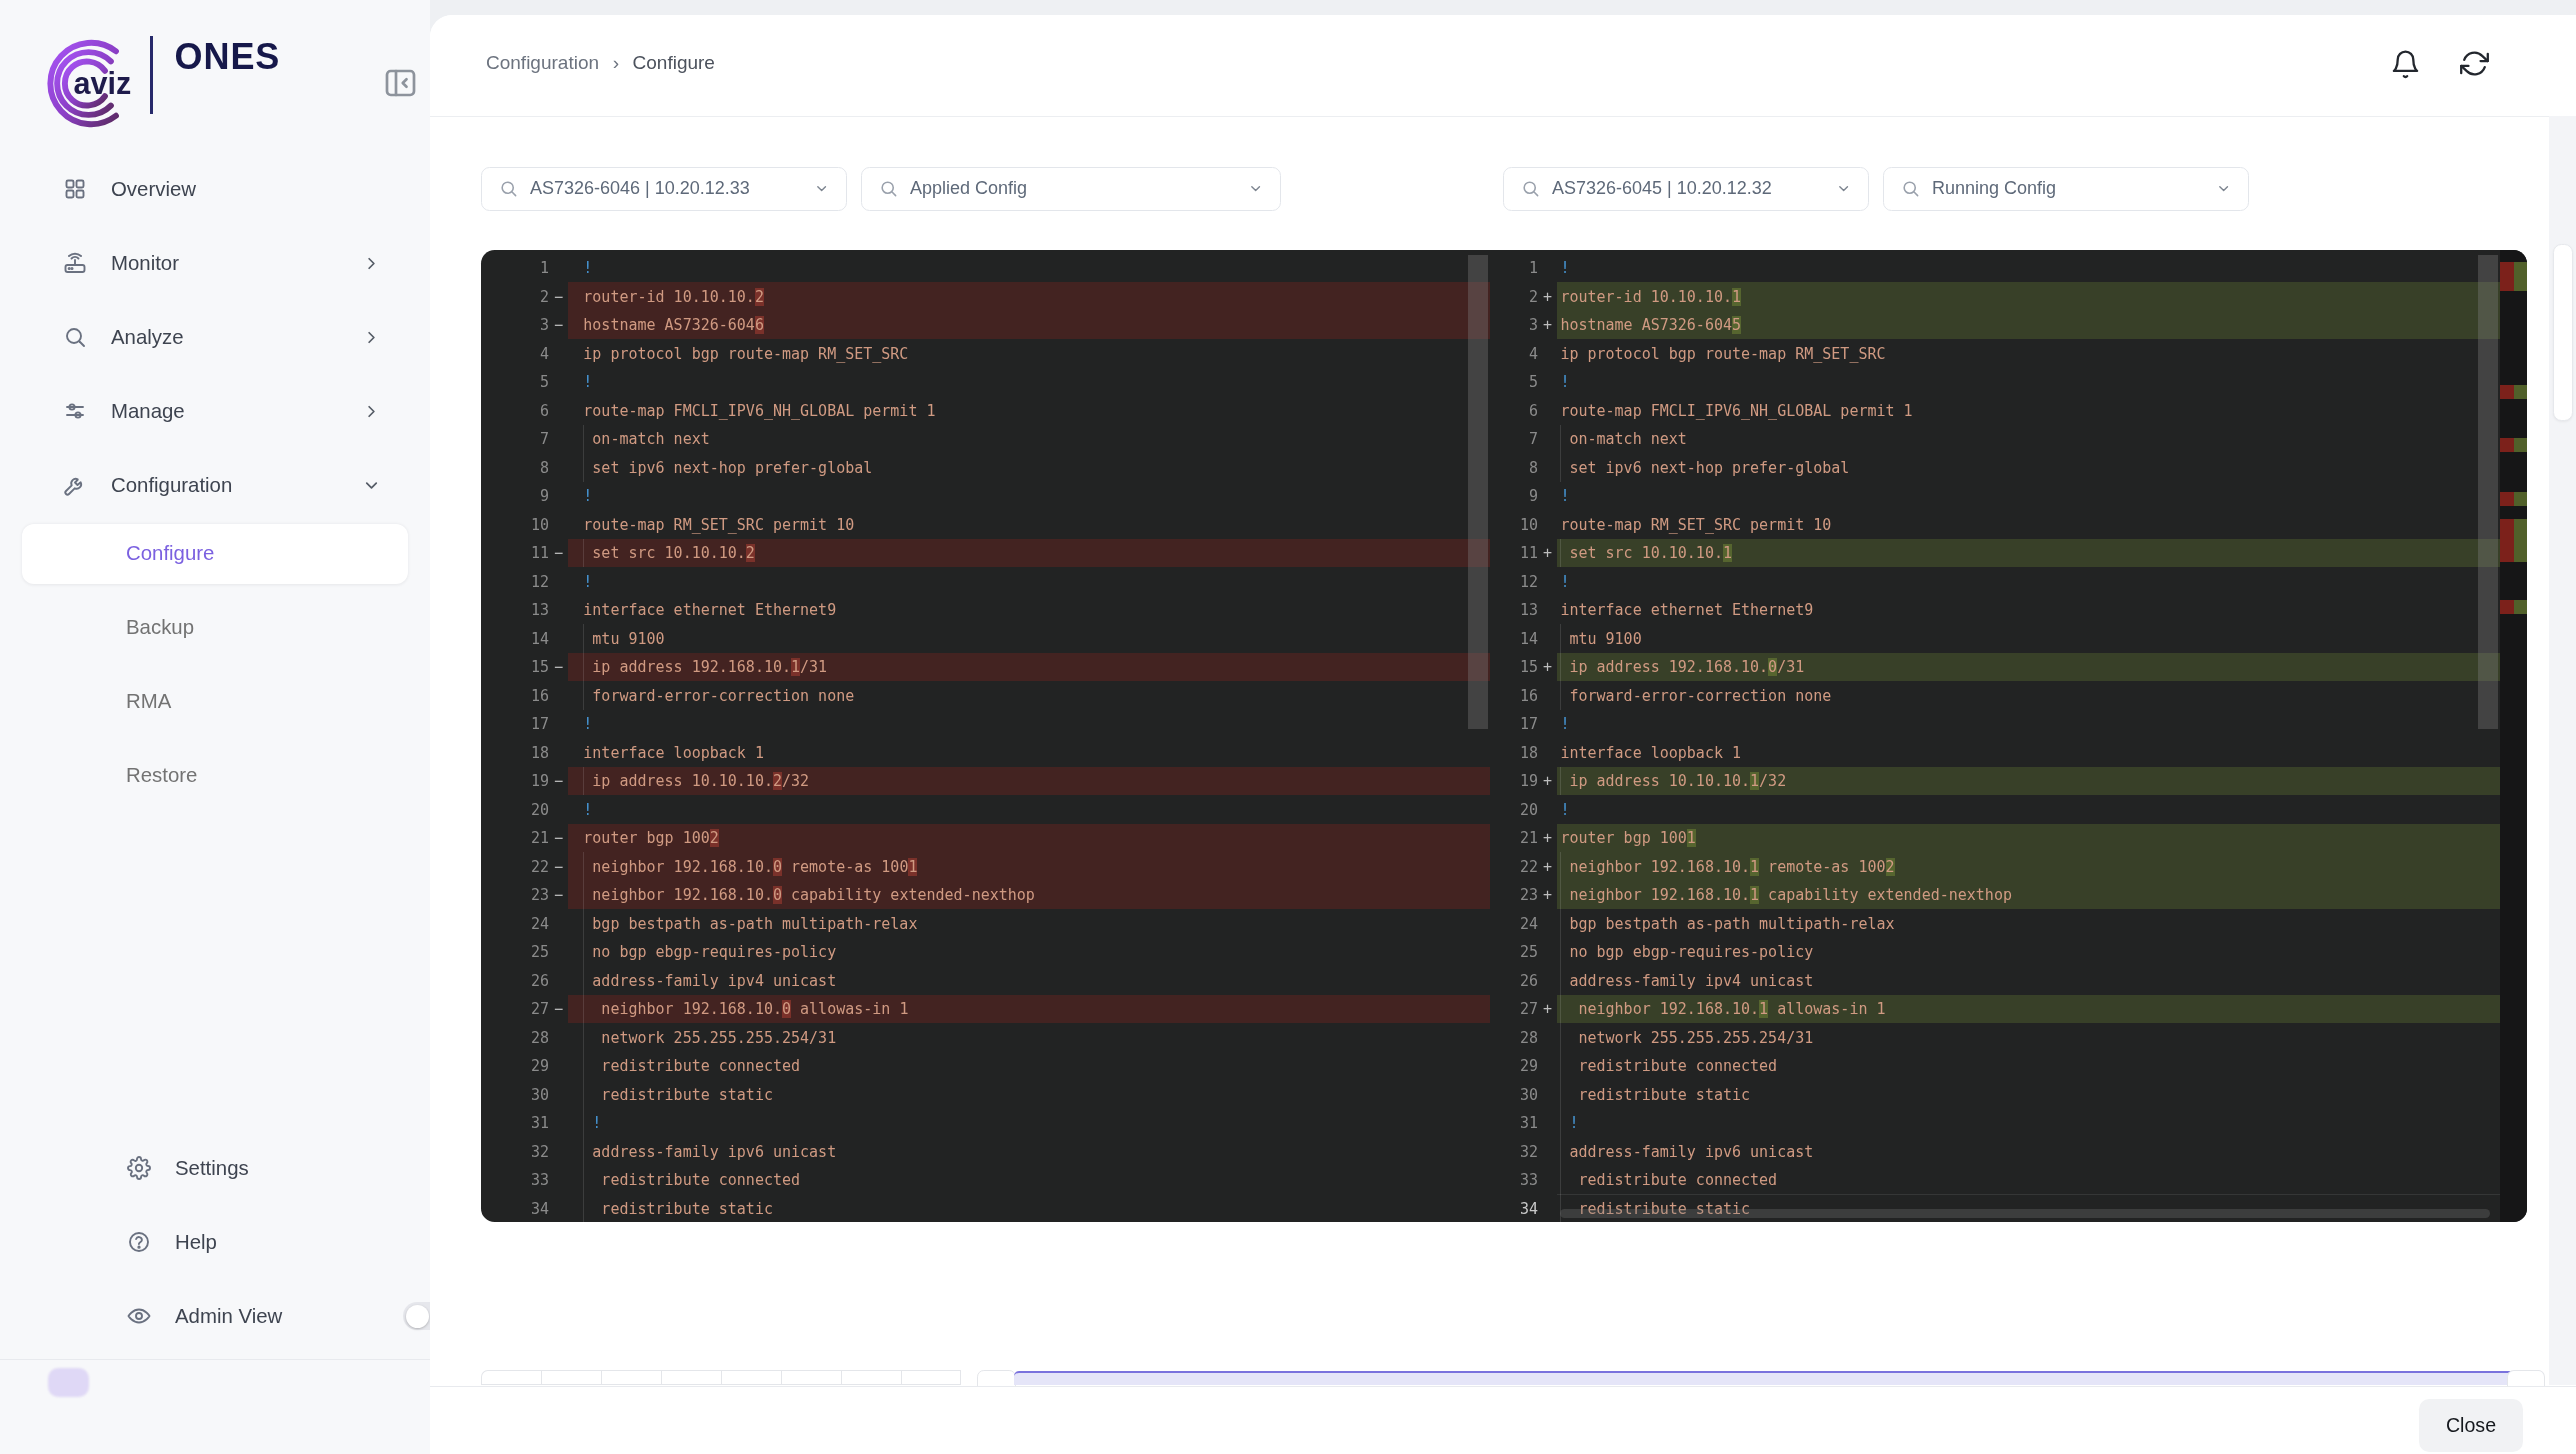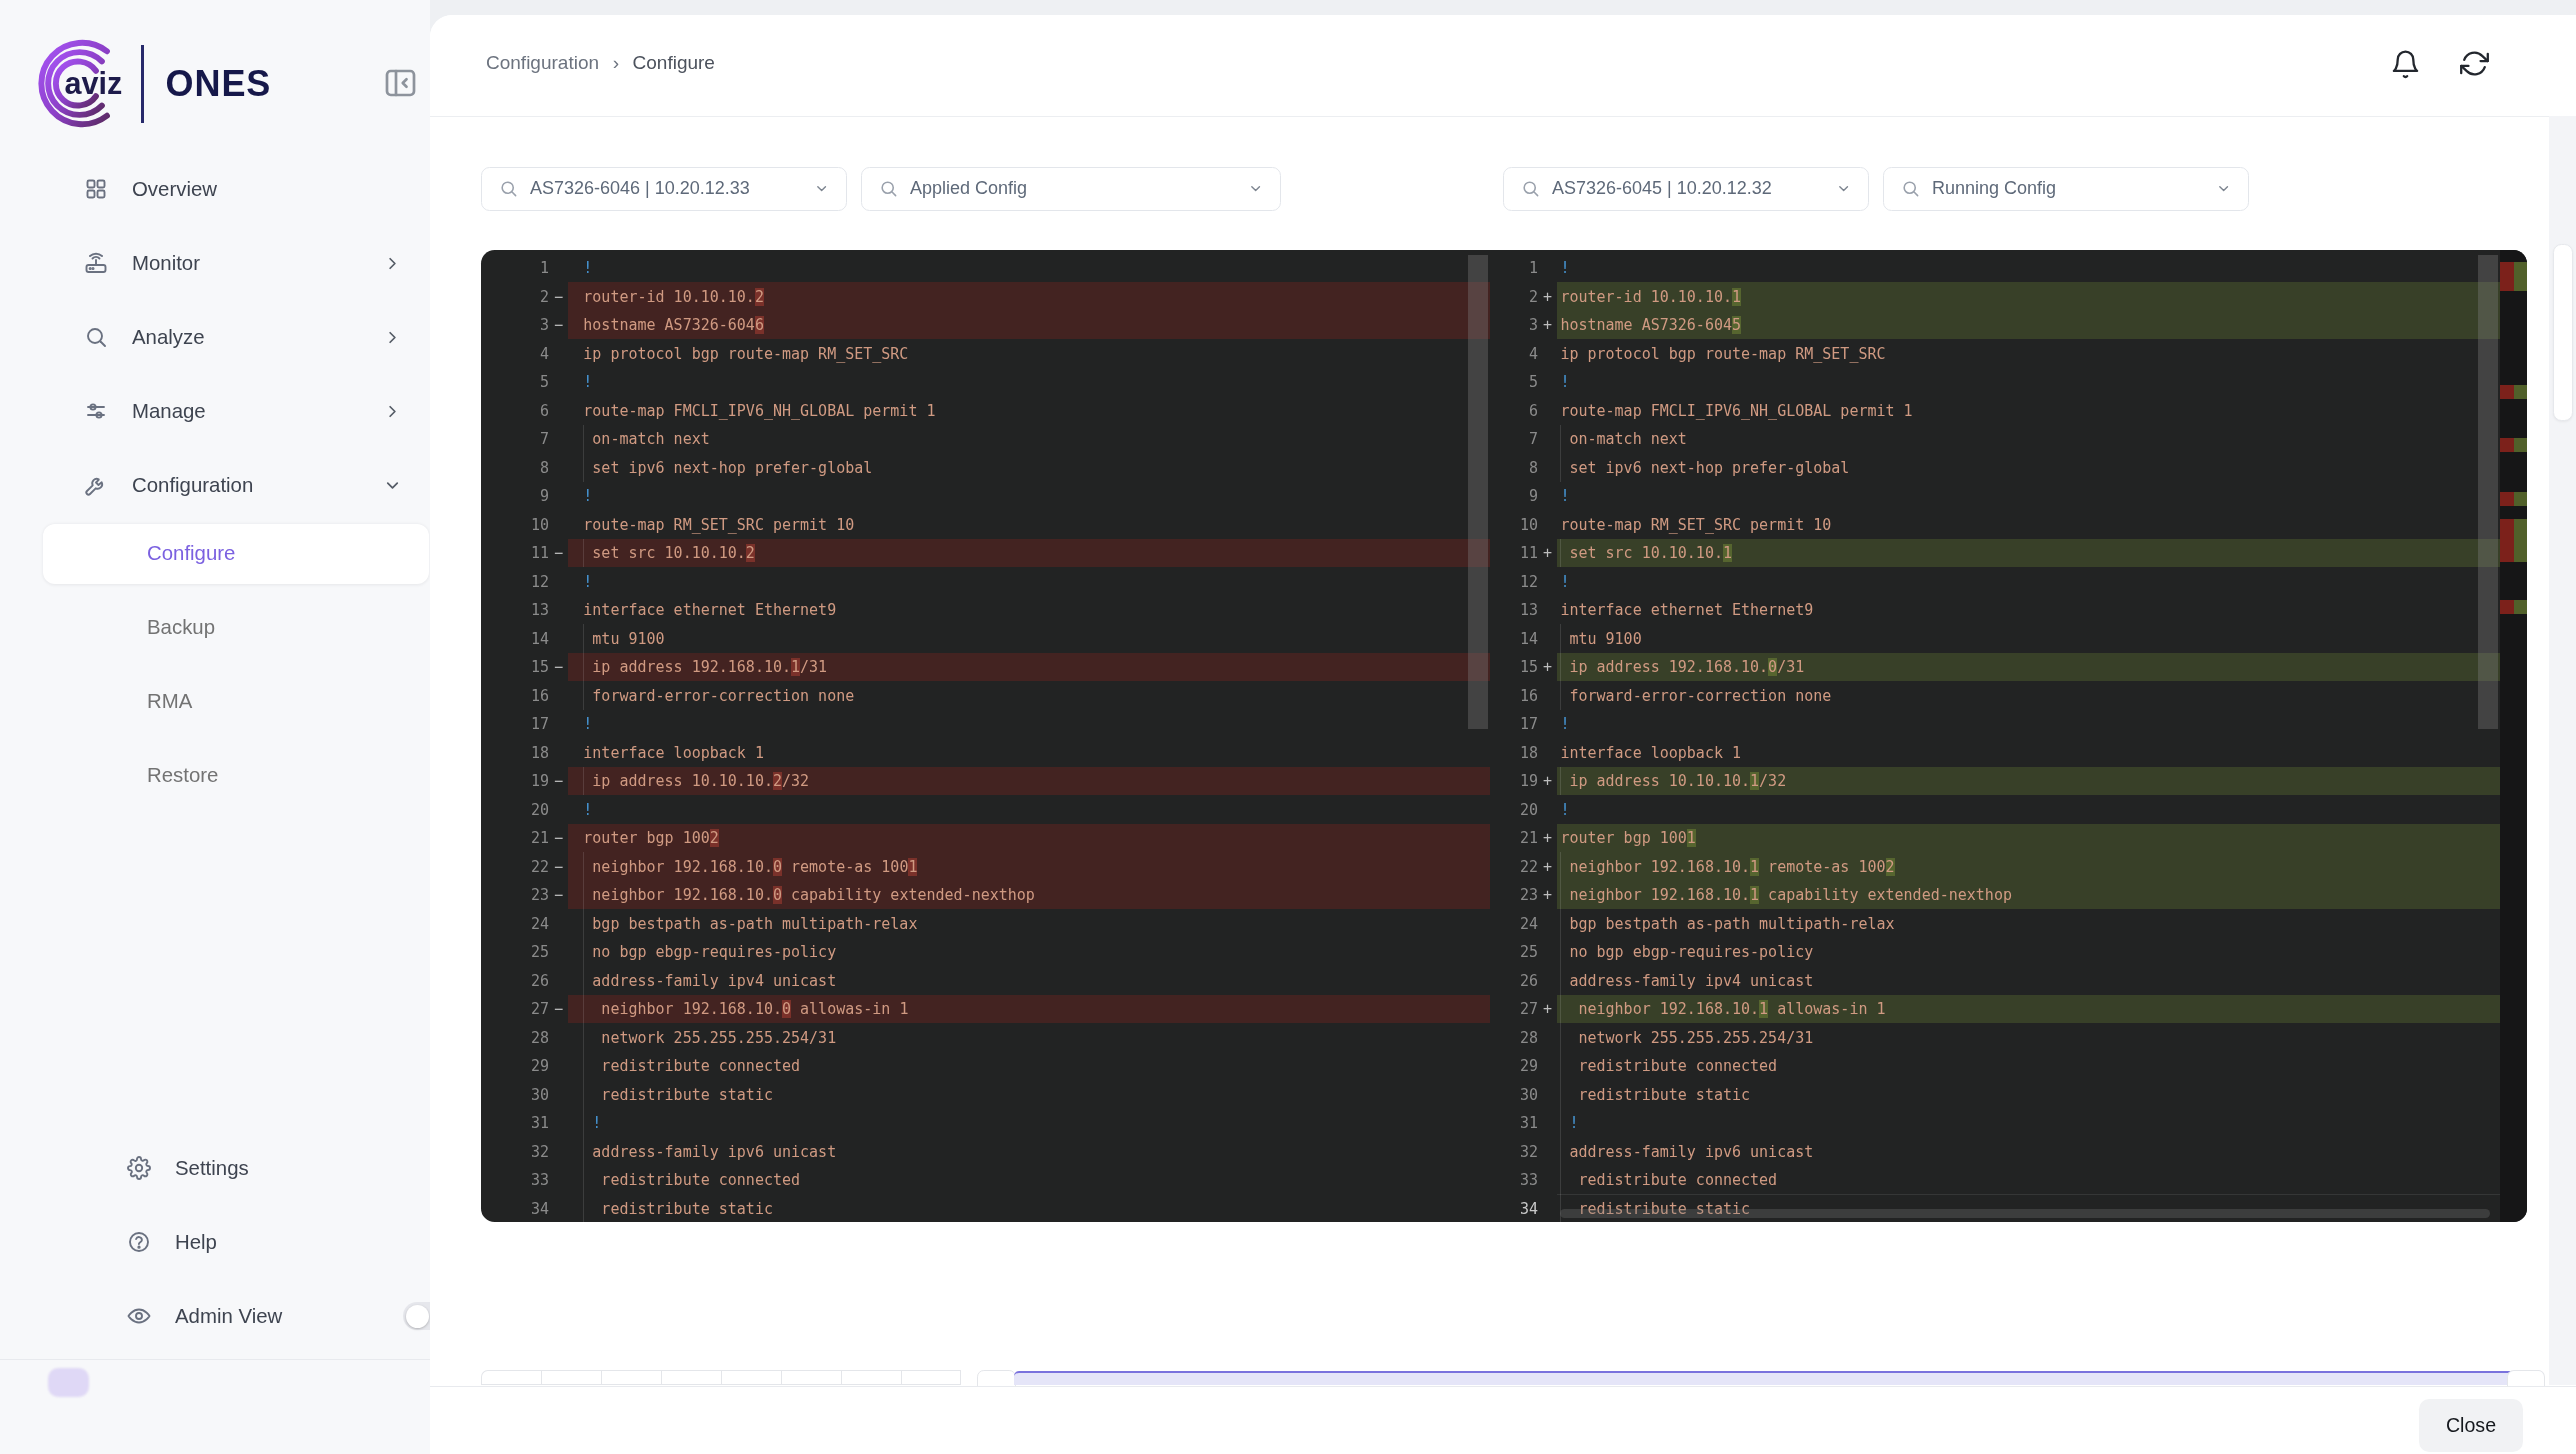--- a/index.html
+++ b/index.html
@@ -1,25 +1,25 @@
 <!DOCTYPE html>
 <html style="font-size:13.6px"><head>
 <meta charset="utf-8">
 <style>
   html,body{margin:0;padding:0;width:2576px;height:1455px;overflow:hidden;
     font-family:"Liberation Sans",sans-serif;background:#eef0f3;}
   .app{position:relative;width:2576px;height:1455px;}
 
   
   .sidebar{position:absolute;left:0;top:0;width:430px;height:1455px;background:#f7f8fa;}
-  .brand{position:absolute;left:34px;top:36px;display:flex;align-items:center;}
+  .brand{position:absolute;left:43px;top:36px;display:flex;}
   .brand .divider{width:2.6px;height:78px;background:#272a6b;margin:0 22px 0 12px;}
   .brand .product{font-size:36px;font-weight:bold;color:#16184a;letter-spacing:0.9px;}
   .collapse-btn{position:absolute;left:382px;top:65px;width:37px;height:36px;cursor:pointer;}
-  .nav{position:absolute;left:0;top:152px;width:430px;padding-left:21px;}
+  .nav{position:absolute;left:0;top:152px;width:430px;}
   .nav-item{position:relative;height:74px;display:flex;align-items:center;cursor:pointer;}
   .nav-item .ic{position:absolute;left:61px;width:27px;height:27px;display:flex;align-items:center;justify-content:center;}
   .nav-item .lb{position:absolute;left:111px;font-size:20.4px;color:#3e4450;}
   .nav-item .chev{position:absolute;right:49px;width:19px;height:19px;}
   .sub-item{position:relative;height:74px;display:flex;align-items:center;cursor:pointer;}
   .sub-item .lb{position:absolute;left:126px;font-size:20.4px;color:#737373;}
   .sub-item.active{height:60px;margin:1.7px 22px 6.8px 22px;background:#ffffff;border-radius:12px;
     box-shadow:0 0.9px 3.4px rgba(20,20,40,0.08);}
   .sub-item.active .lb{left:104px;color:#7b61e0;}
   .nav-bottom{position:absolute;left:16px;top:1131px;width:430px;margin-left:48px;}

